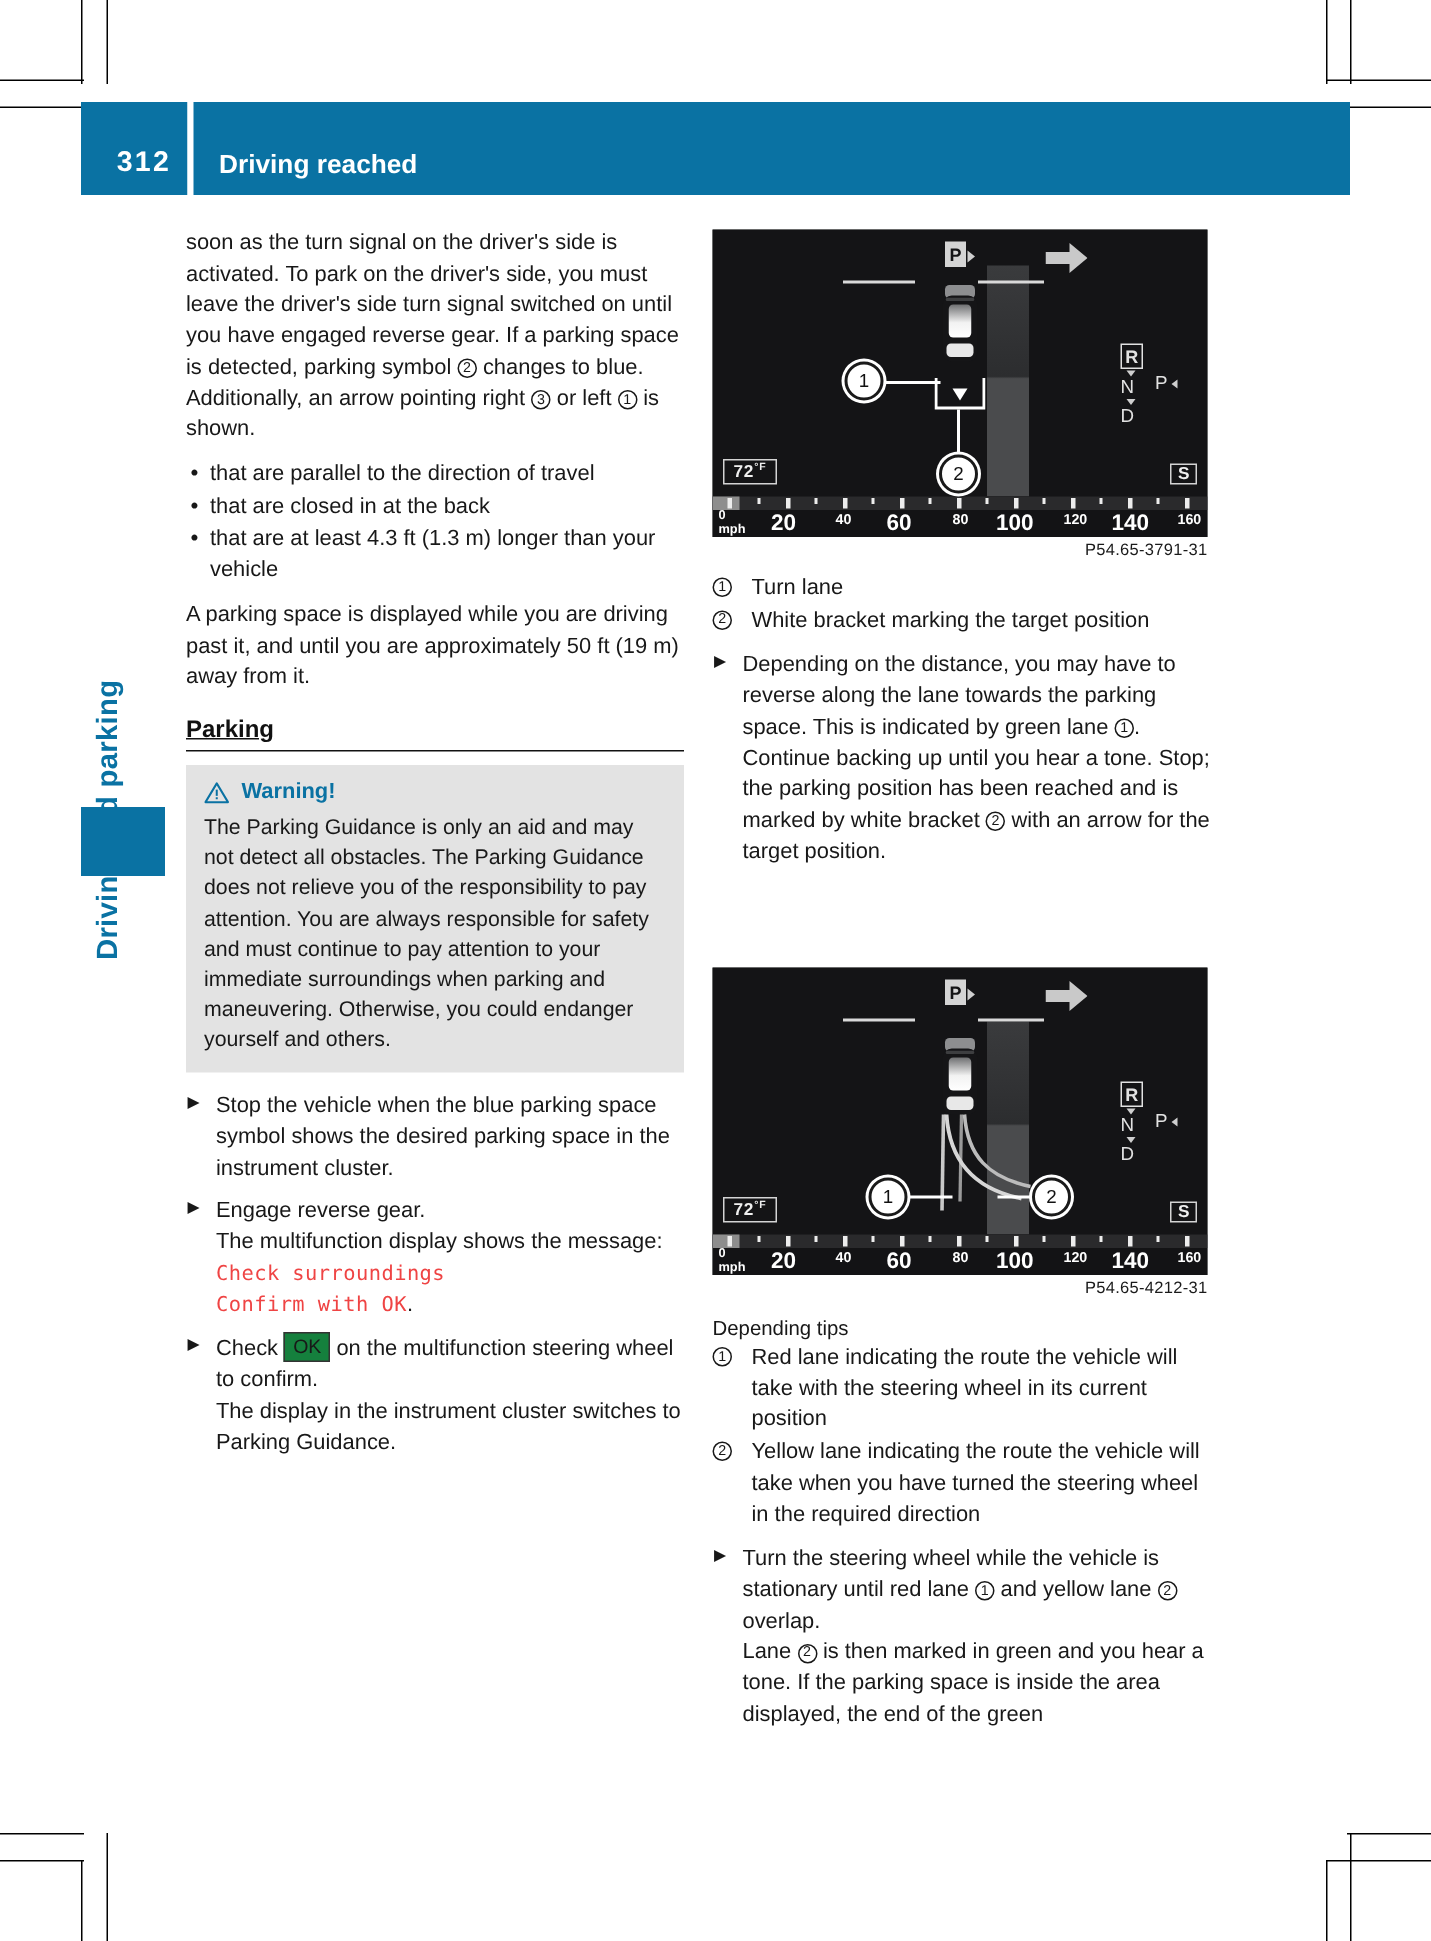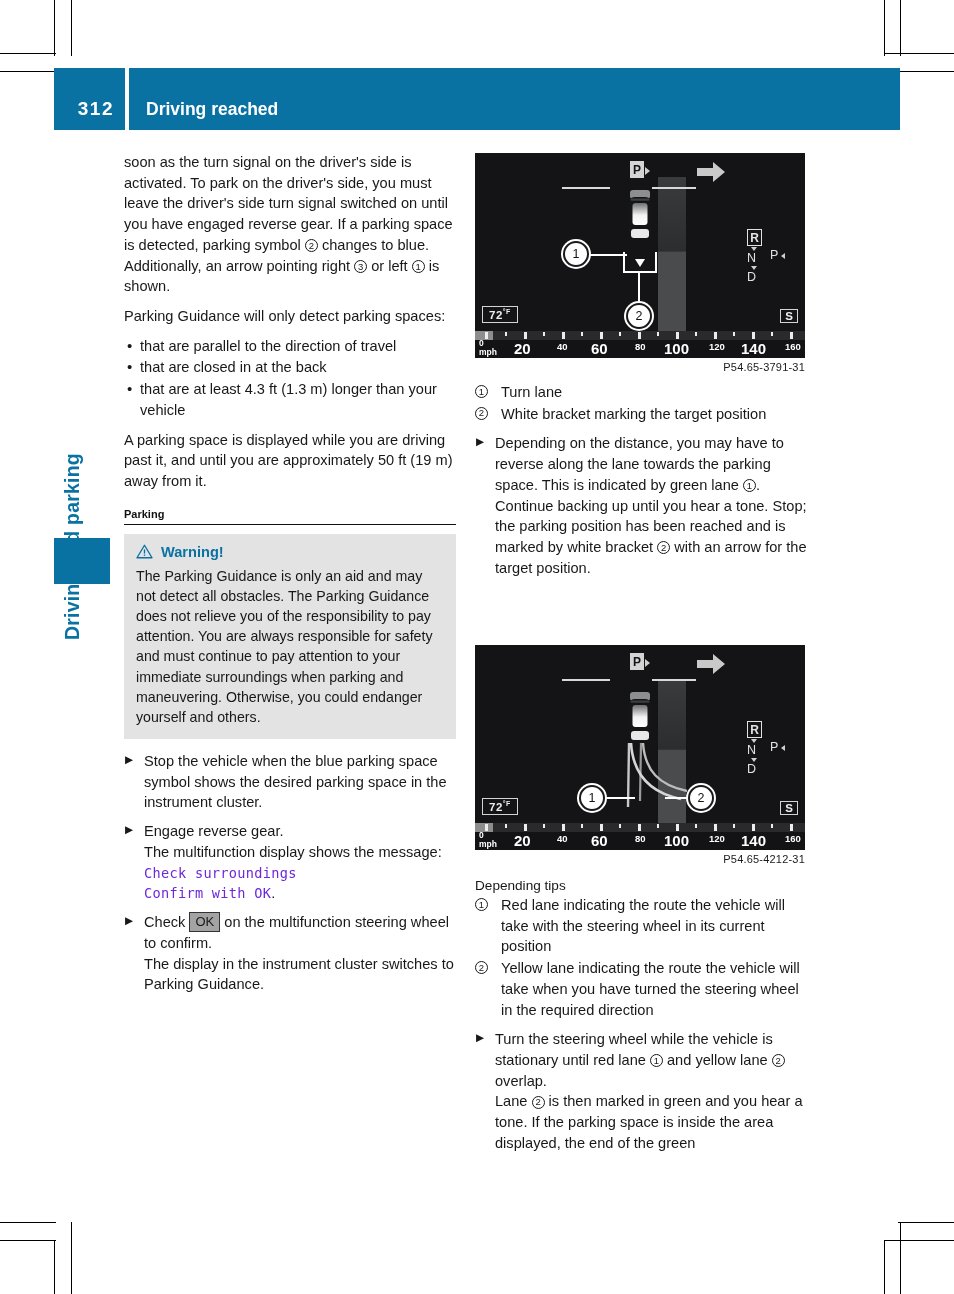--- a/index.html
+++ b/index.html
@@ -50,21 +50,21 @@
   }
 
   
   .col { position:absolute; top:152px; width:332px; }
   .col-left  { left:124px; }
   .col-right { left:475px; }
 
   p, li { font-size:14.6px; line-height:1.42; color:#181818; }
   p { margin-bottom:9px; }
 
-  .h3 { font-size:11px; font-weight:bold; color:#111; margin:16px 0 4px 0; }
+  .h3 { font-size:16px; font-weight:bold; color:#111; margin:16px 0 4px 0;text-decoration:underline; }
   .h3-rule { border-bottom:1.5px solid #111; margin-bottom:9px; height:1px; }
 
   ul.dots { list-style:none; margin:0 0 9px 0; }
   ul.dots li { position:relative; padding-left:16px; margin-bottom:1px; }
   ul.dots li::before {
     content:"\2022"; position:absolute; left:3px; top:-1px; font-size:15px; color:#181818;
   }
 
   
   ul.steps { list-style:none; margin:0; }
@@ -83,24 +83,24 @@
   }
   ul.nums > li > .circnum { position:absolute; left:0; top:3px; }
 
   
   .warnbox { background:#e3e3e3; padding:10px 12px 12px 12px; margin:6px 0 12px 0; }
   .warnhead { display:flex; align-items:center; gap:8px; margin-bottom:6px; }
   .warnhead .wtitle { color:#0a72a3; font-size:14.6px; font-weight:bold; }
   .warntri { width:17px; height:15px; }
   .warnbox p { margin:0; font-size:14.2px; line-height:1.42; }
 
-  .mono { font-family:"DejaVu Sans Mono", monospace; color:#6d28d9; font-size:13.6px; letter-spacing:0.3px;}
+  .mono { font-family:"DejaVu Sans Mono", monospace; color:#ef4444; font-size:13.6px; letter-spacing:0.3px;}
   .keybox {
     display:inline-block; border:1.2px solid #333; padding:0px 5px;
-    font-size:13px; line-height:1.35; vertical-align:1px; background:#a3a3a3;
+    font-size:13px; line-height:1.35; vertical-align:1px; background:#15803d;
   }
 
   .steering-tips { font-size:13.6px; color:#181818; margin:2px 0 2px 0; }
 
   
   .figure { position:absolute; left:475px; width:330px; }
   .fig1 { top:153px; }
   .fig2 { top:645px; }
   .cluster { position:relative; width:330px; height:205px; background:#111214; overflow:hidden; }
   .cluster-screen { position:absolute; left:0; top:0; right:0; height:178px; background:#141416; }
@@ -197,21 +197,20 @@
     </div>
   </div>
 
   <div class="side-label">Driving and parking</div>
   <div class="side-tab"></div>
 
   <div class="col col-left">
 
     <p><span>soon as the turn signal on the driver's side is activated. To park on the driver's side, you must leave the driver's side turn signal switched on until you have engaged reverse gear. If a parking space is detected, parking symbol </span><span class="circnum">2</span><span> changes to blue. Additionally, an arrow pointing right </span><span class="circnum">3</span><span> or left </span><span class="circnum">1</span><span> is shown.</span></p>
 
-    <p>Parking Guidance will only detect parking spaces:</p>
 
     <ul class="dots">
       <li>that are parallel to the direction of travel</li>
       <li>that are closed in at the back</li>
       <li>that are at least 4.3 ft (1.3 m) longer than your vehicle</li>
     </ul>
 
     <p>A parking space is displayed while you are driving past it, and until you are approximately 50 ft (19 m) away from it.</p>
 
     <div class="h3">Parking</div>

